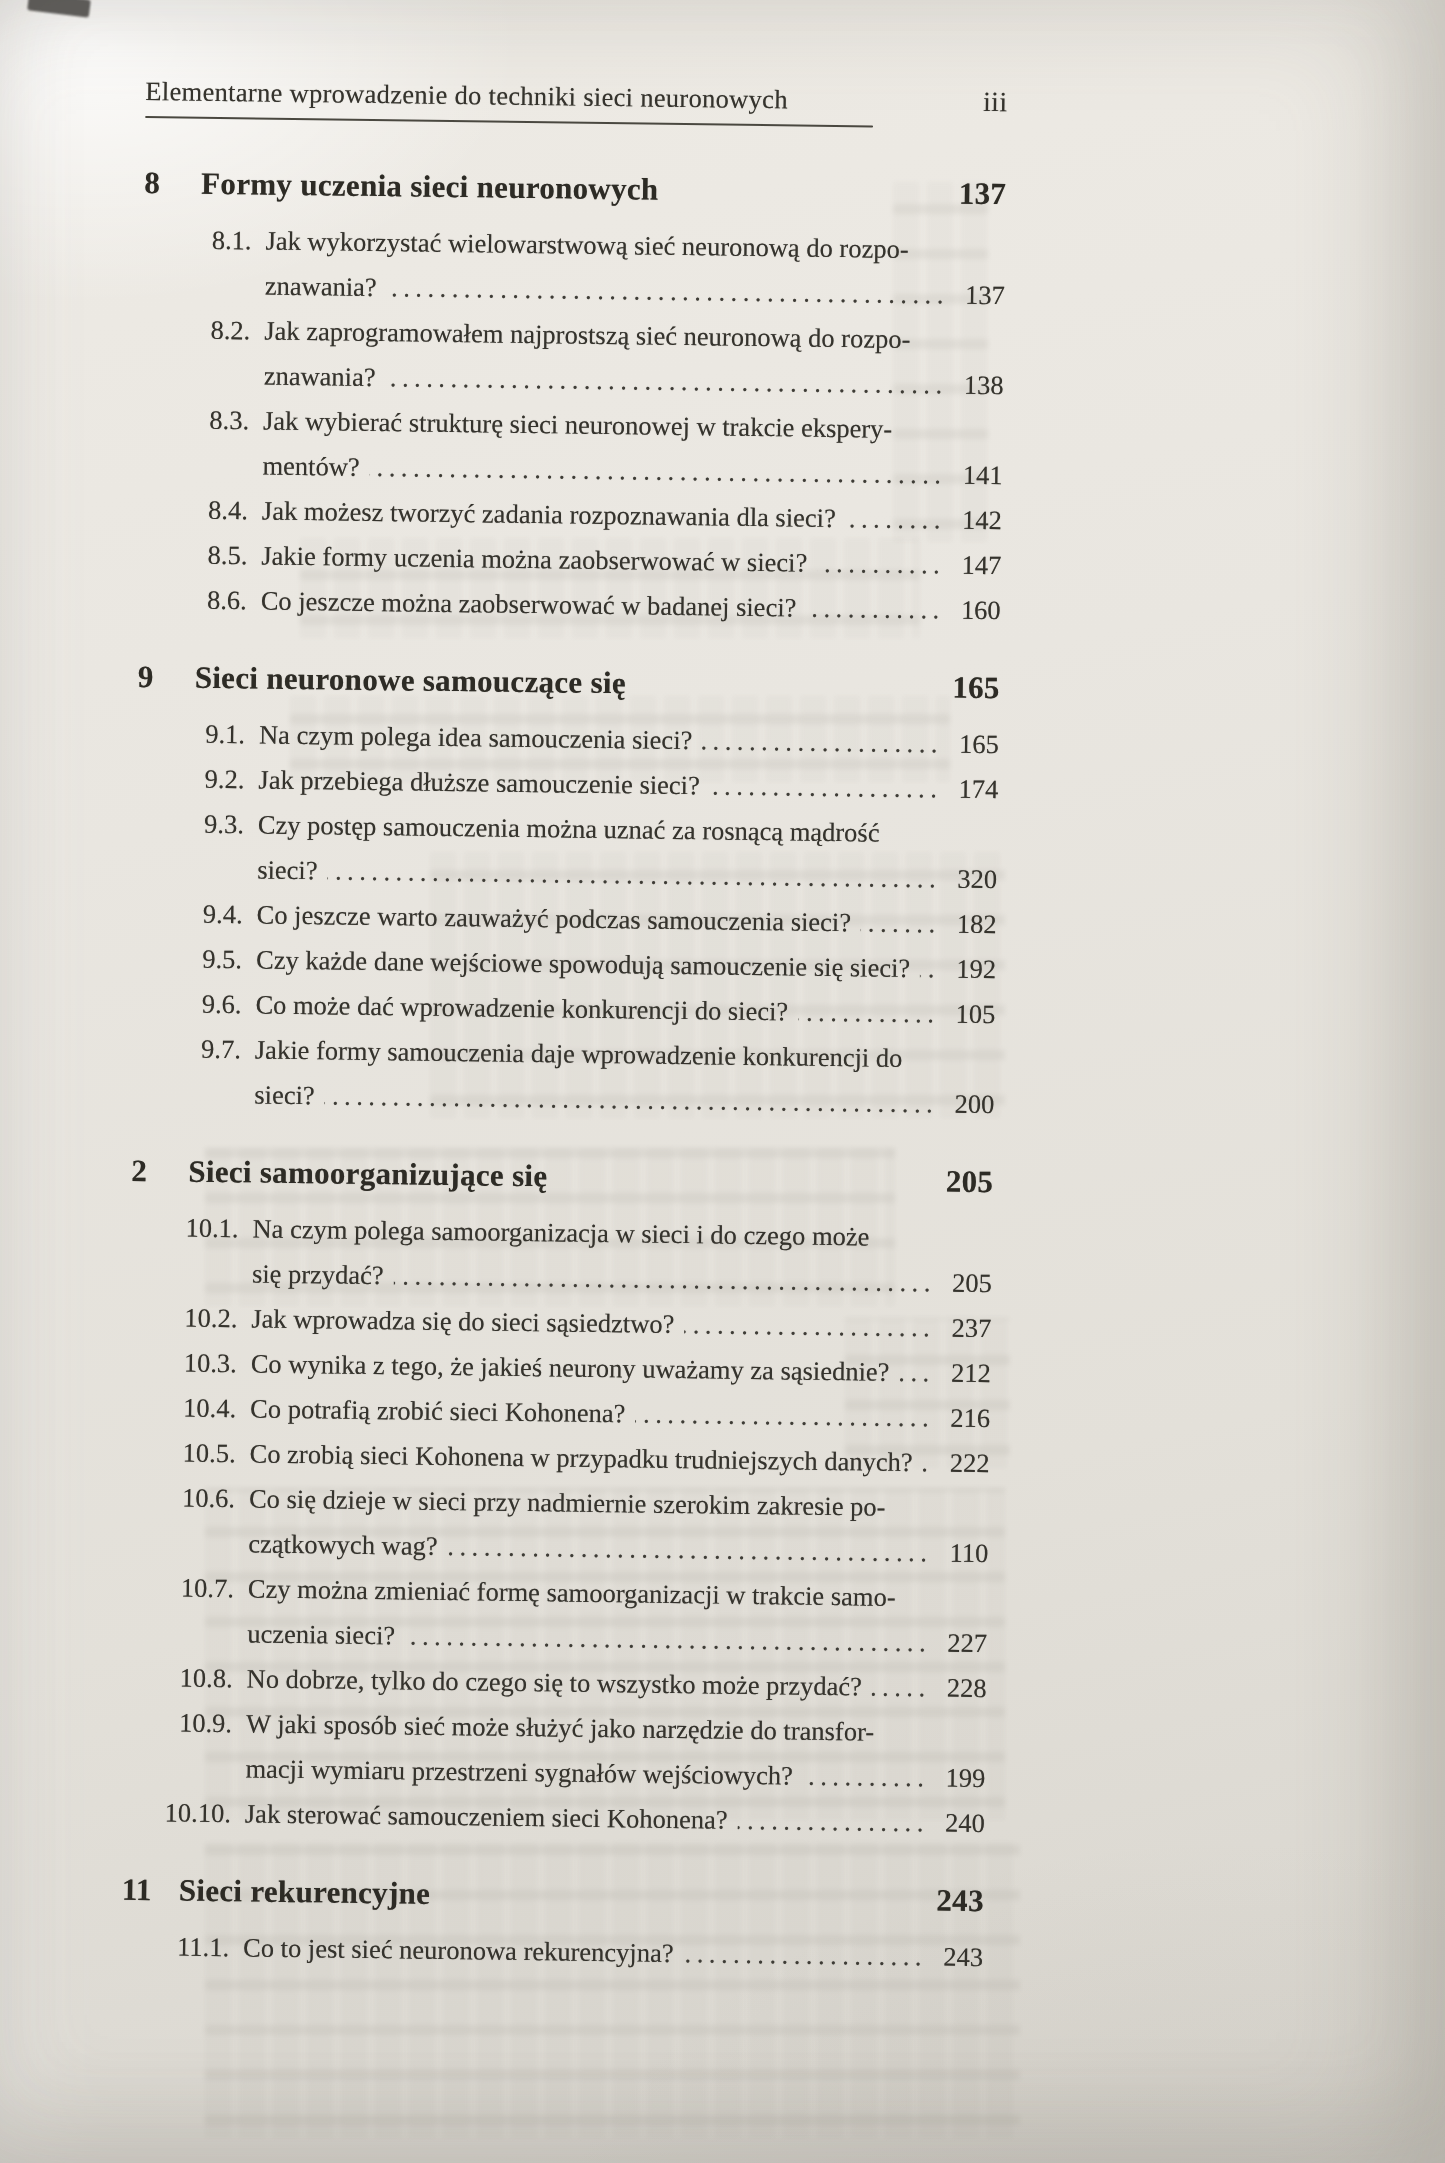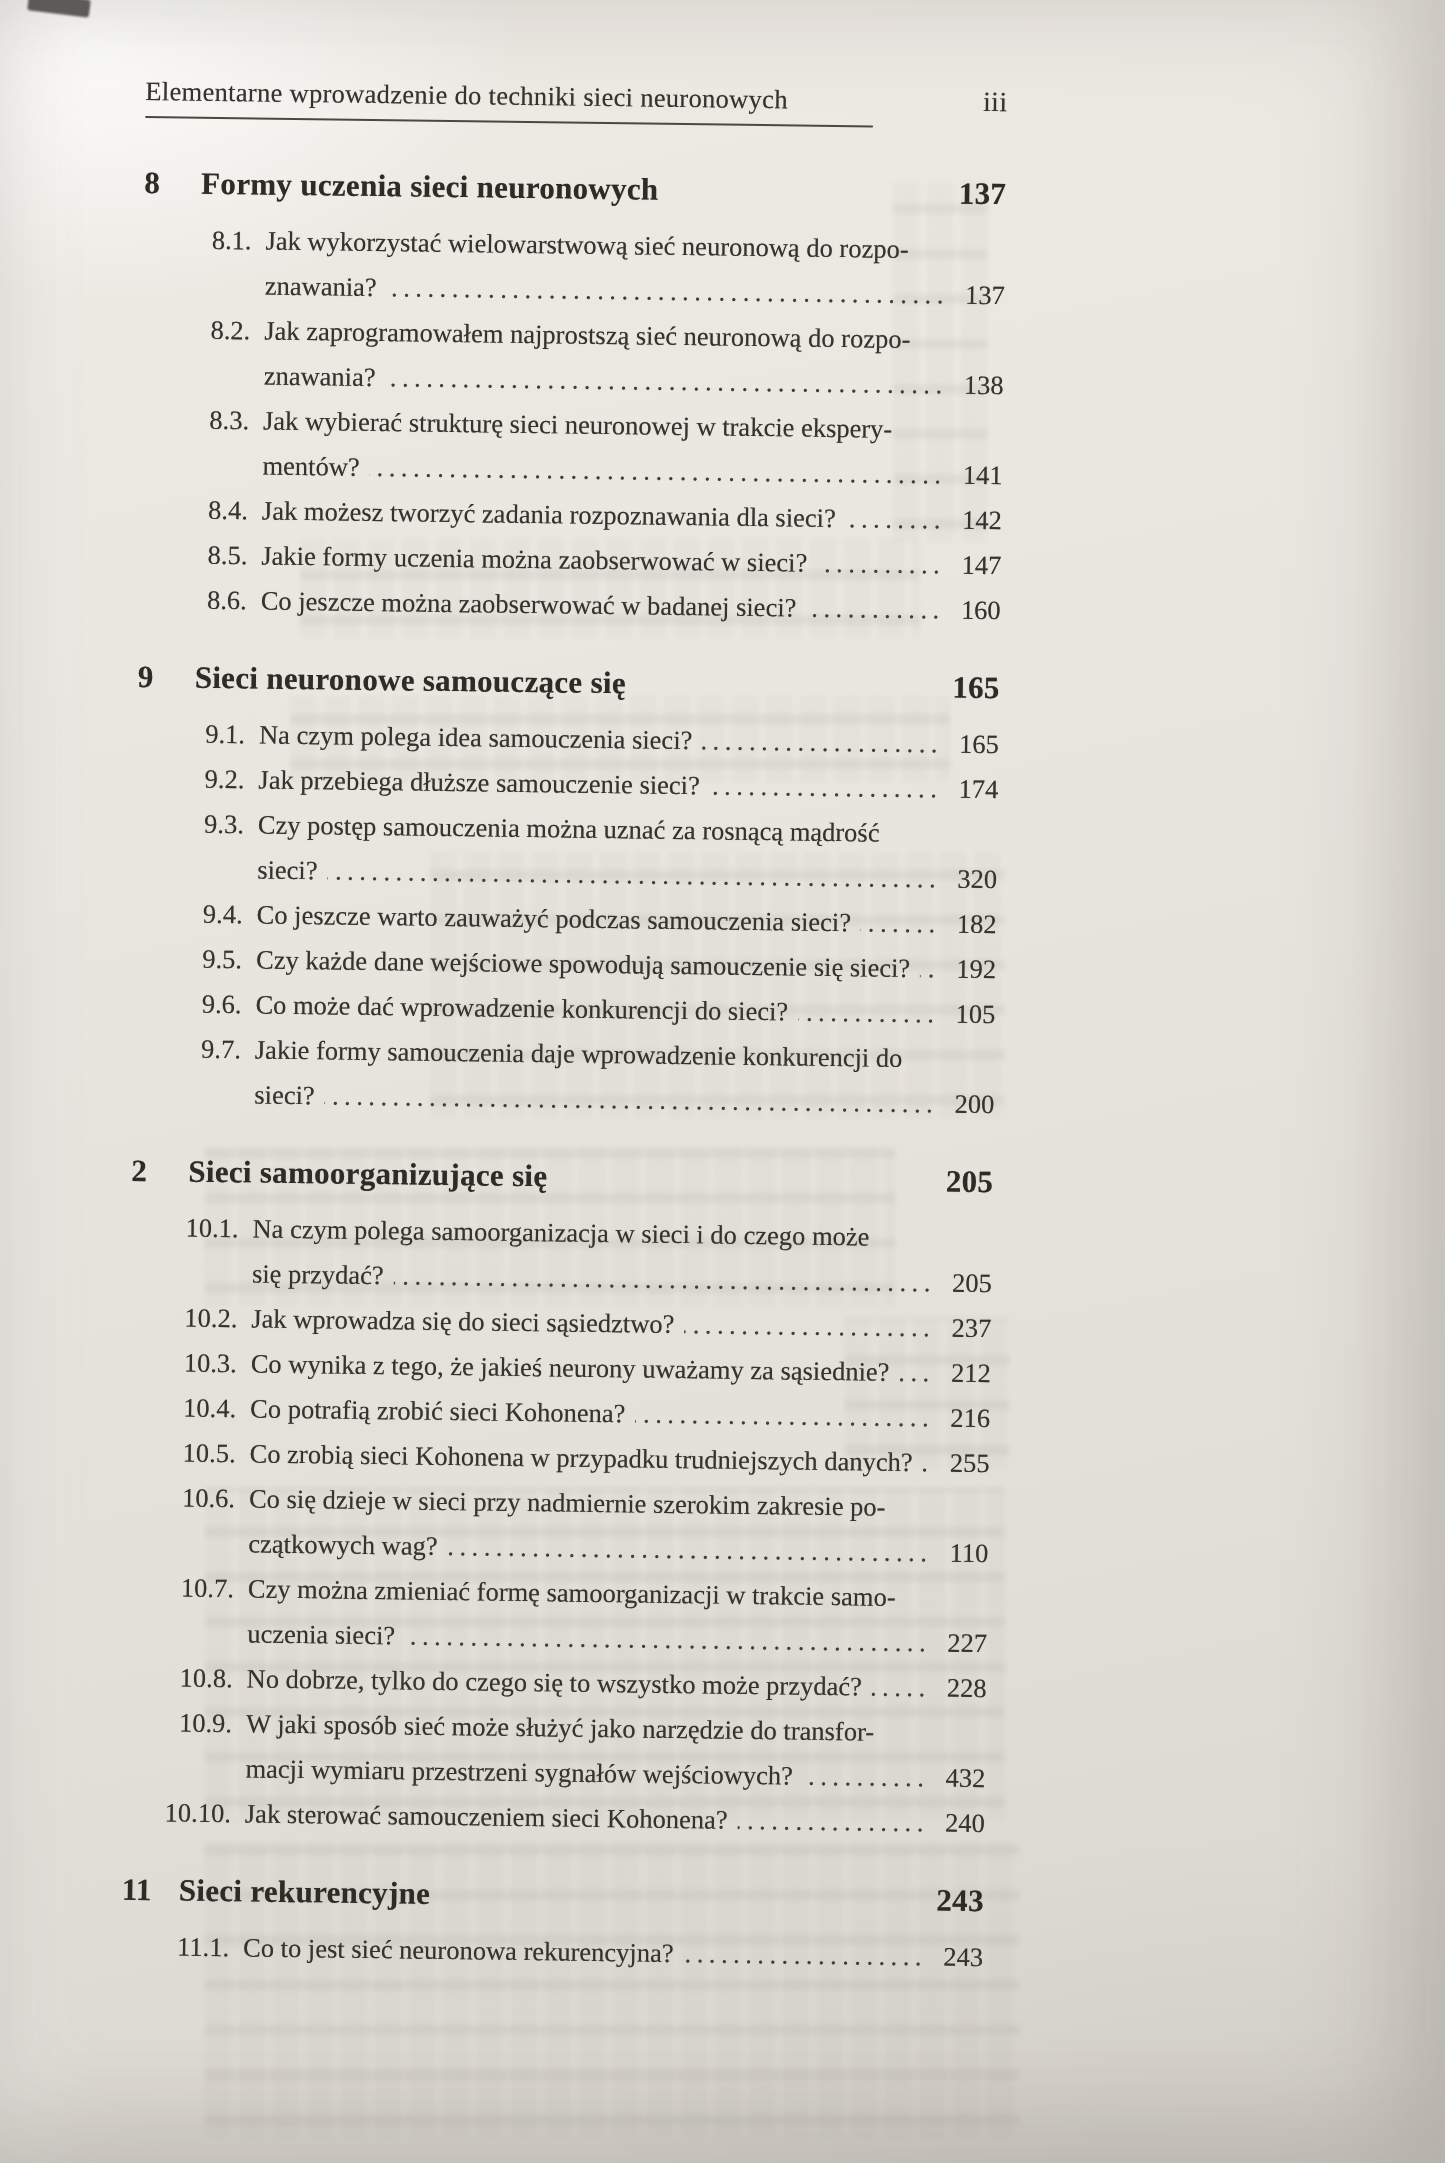--- a/index.html
+++ b/index.html
@@ -250,21 +250,21 @@
               <span class="etext">Co potrafią zrobić sieci Kohonena?</span>
               <span class="leader"><span class="dots">..........................................................................................</span></span>
               <span class="pagenum">216</span>
             </div>
           </div>
           <div class="entry">
             <div class="eline lastline">
               <span class="num">10.5.</span>
               <span class="etext">Co zrobią sieci Kohonena w przypadku trudniejszych danych?</span>
               <span class="leader"><span class="dots">..........................................................................................</span></span>
-              <span class="pagenum">255</span>
+              <span class="pagenum">222</span>
             </div>
           </div>
           <div class="entry">
             <div class="eline"><span class="num">10.6.</span><span class="etext">Co się dzieje w sieci przy nadmiernie szerokim zakresie po-</span></div>
             <div class="eline lastline">
               <span class="etext">czątkowych wag?</span>
               <span class="leader"><span class="dots">..........................................................................................</span></span>
               <span class="pagenum">110</span>
             </div>
           </div>
@@ -282,21 +282,21 @@
               <span class="etext">No dobrze, tylko do czego się to wszystko może przydać?</span>
               <span class="leader"><span class="dots">..........................................................................................</span></span>
               <span class="pagenum">228</span>
             </div>
           </div>
           <div class="entry">
             <div class="eline"><span class="num">10.9.</span><span class="etext">W jaki sposób sieć może służyć jako narzędzie do transfor-</span></div>
             <div class="eline lastline">
               <span class="etext">macji wymiaru przestrzeni sygnałów wejściowych?</span>
               <span class="leader"><span class="dots">..........................................................................................</span></span>
-              <span class="pagenum">432</span>
+              <span class="pagenum">199</span>
             </div>
           </div>
           <div class="entry">
             <div class="eline lastline">
               <span class="num">10.10.</span>
               <span class="etext">Jak sterować samouczeniem sieci Kohonena?</span>
               <span class="leader"><span class="dots">..........................................................................................</span></span>
               <span class="pagenum">240</span>
             </div>
           </div>

